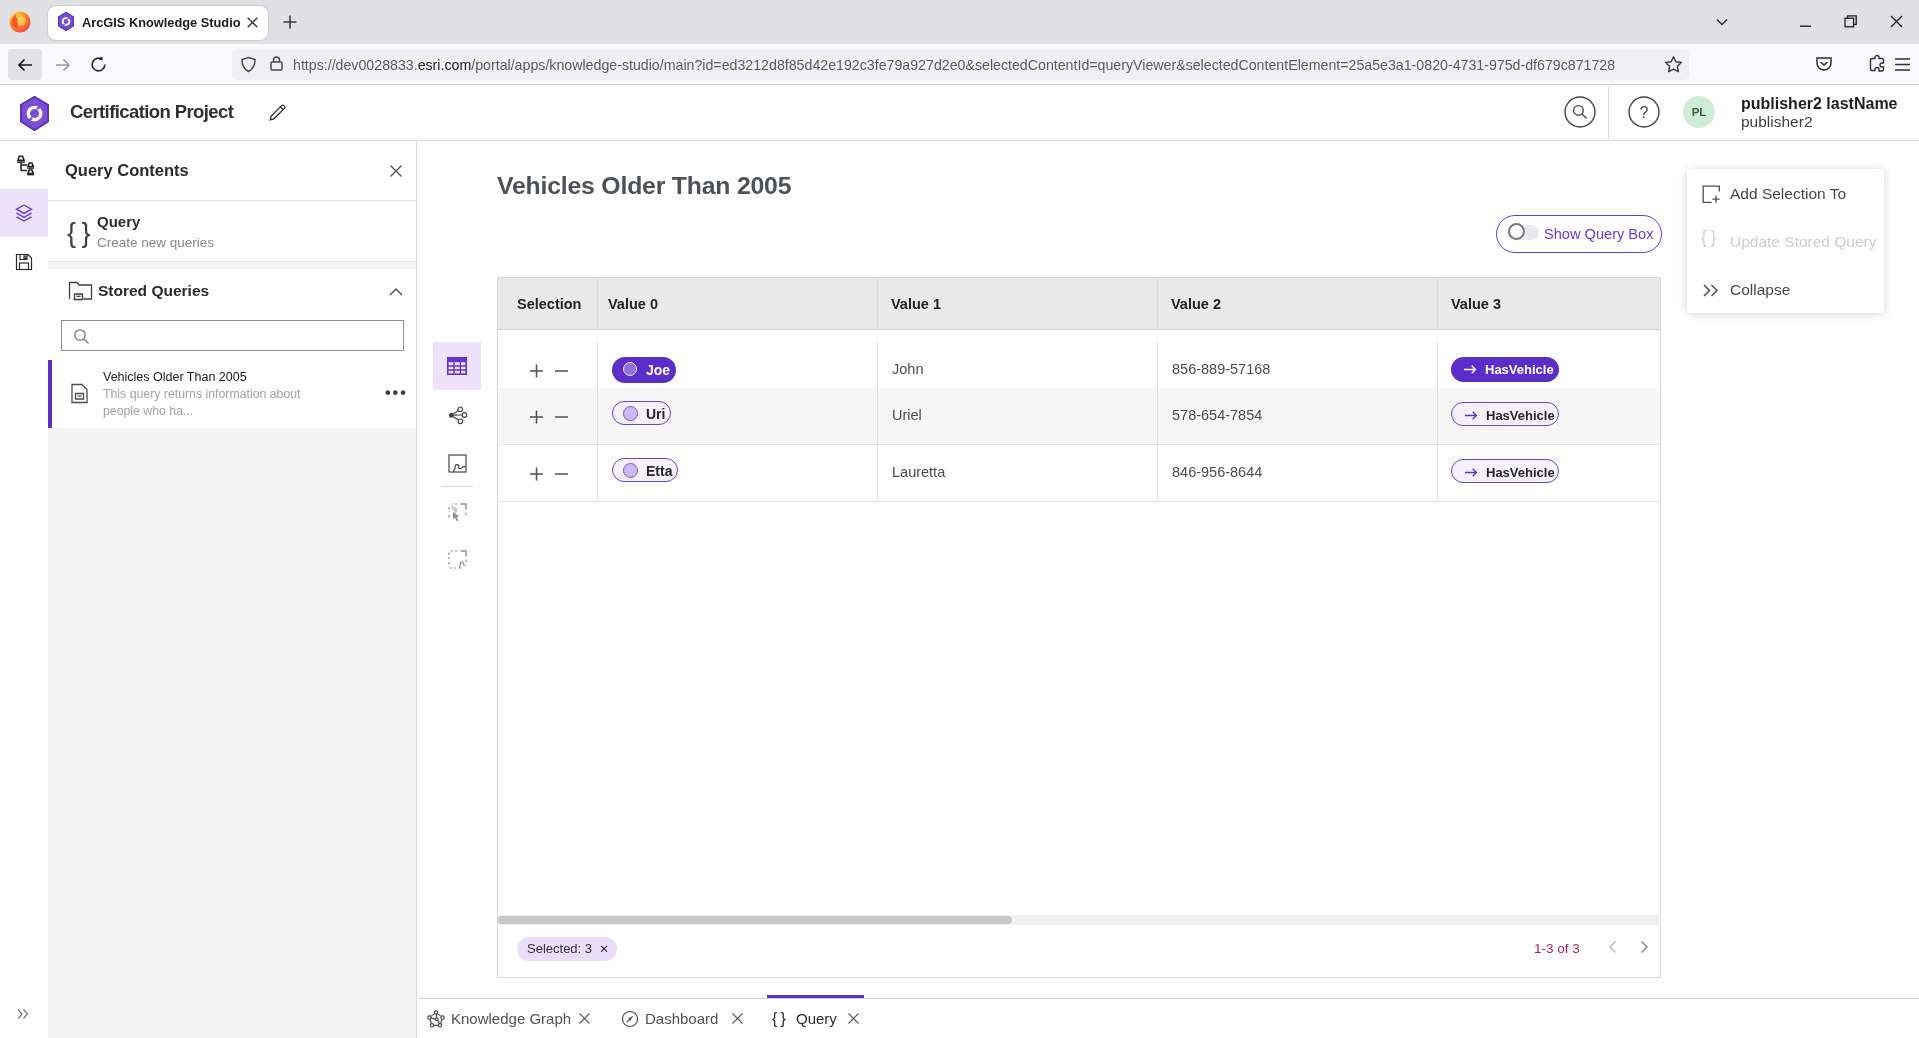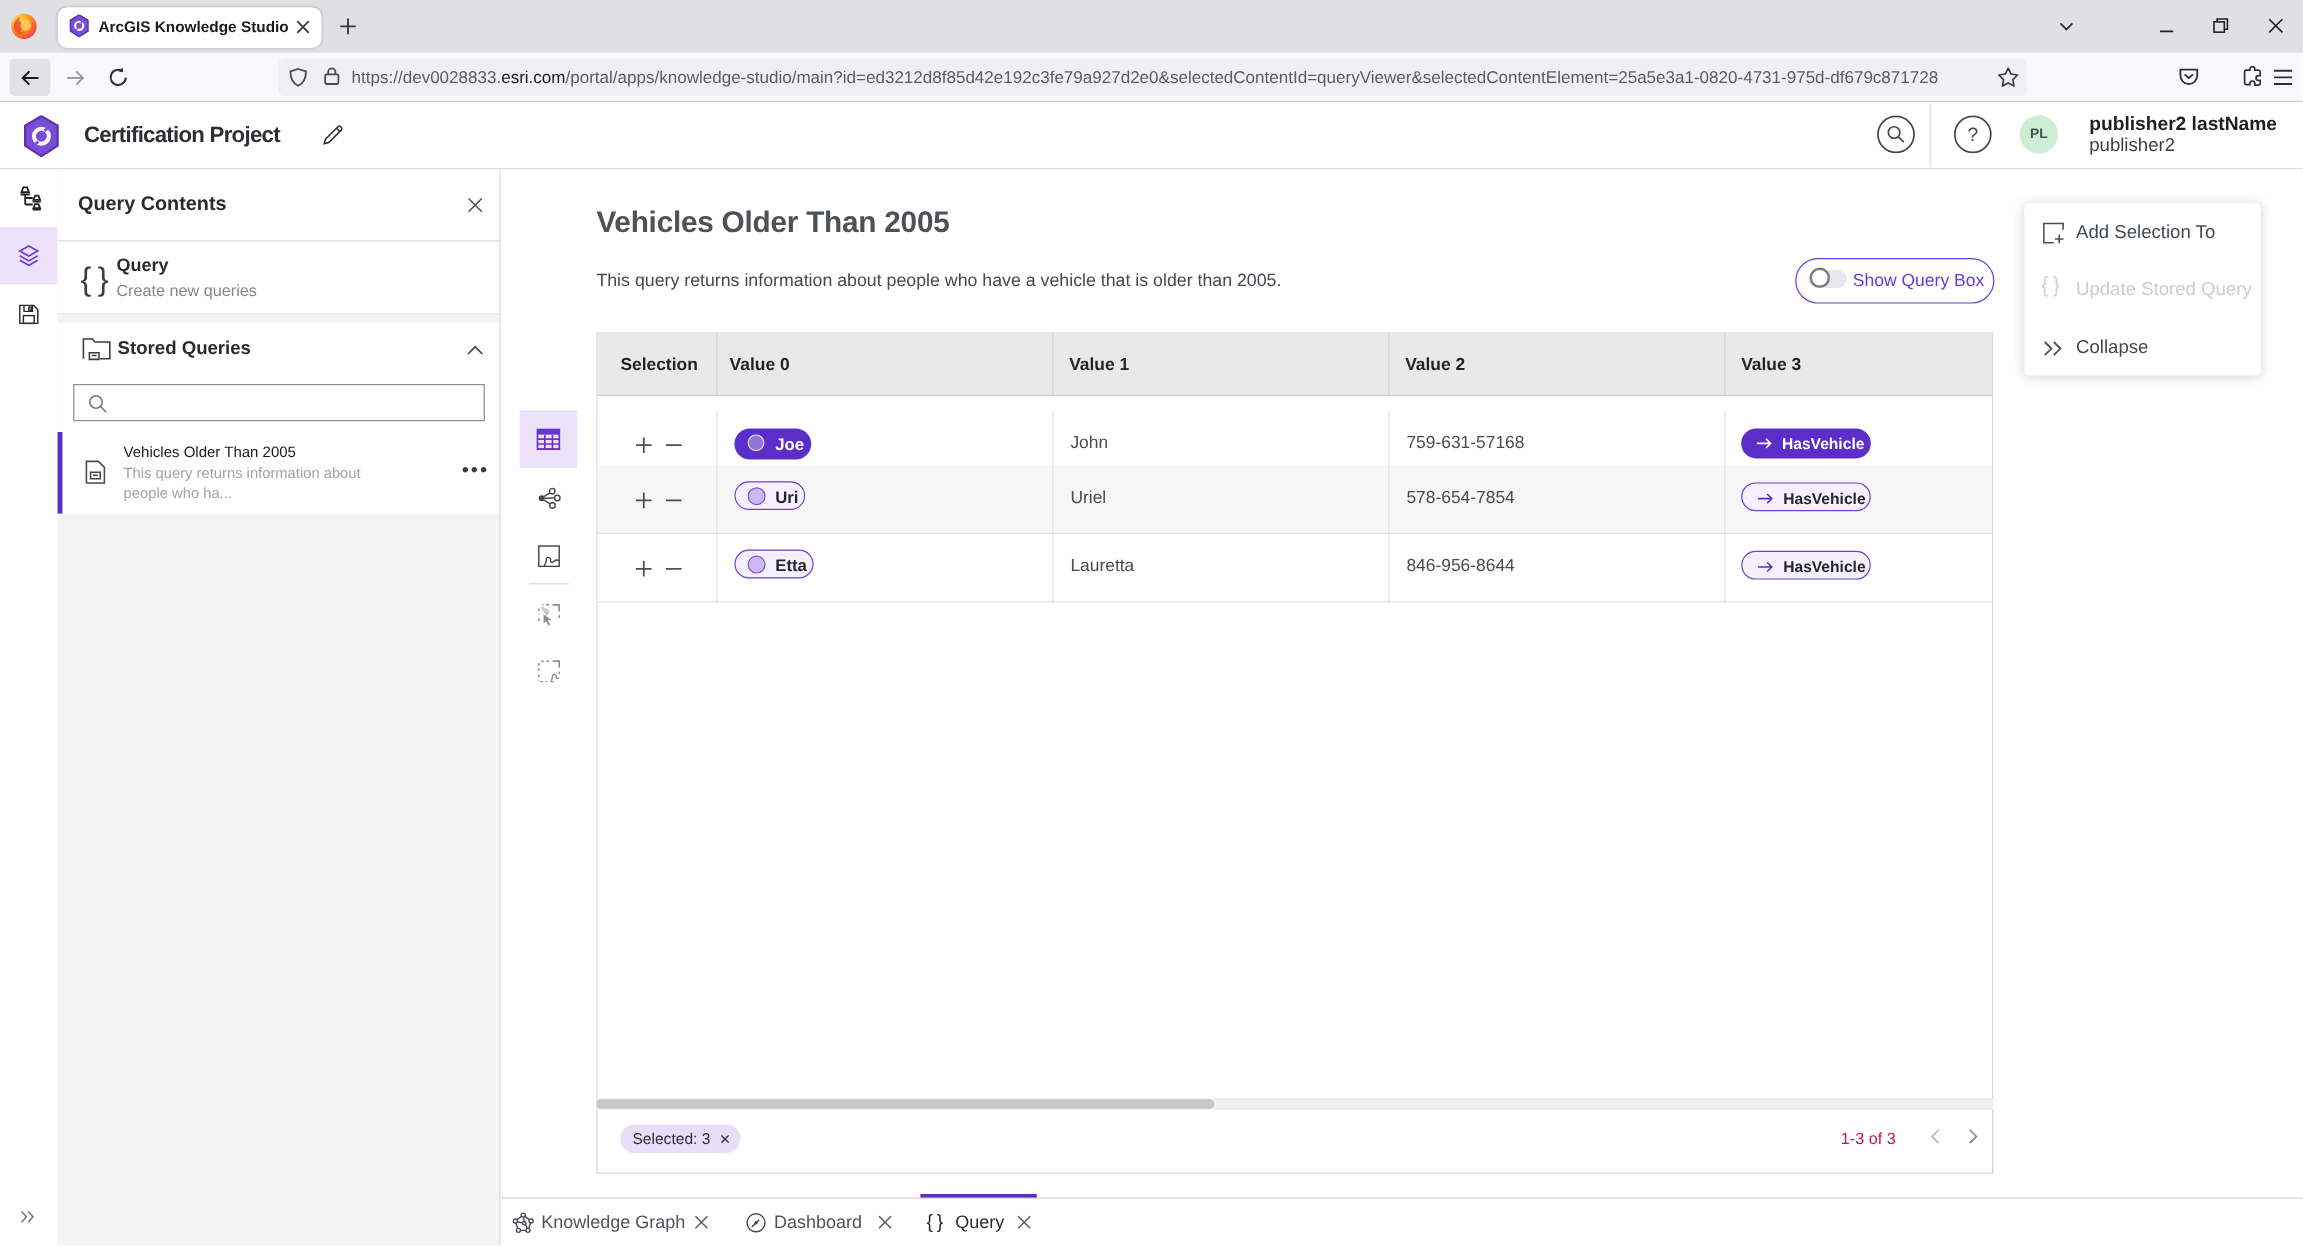--- a/index.html
+++ b/index.html
@@ -302,21 +302,20 @@
     <path d="M2 2 C5 4 8 3 9.5 6 C10.5 8.5 7 9 8 12 Z" fill="#c9c9cf" stroke="none"></path>
     <path d="M5 9 L11.5 13.5 L8.5 14 L10.5 17.5 L8.8 18.3 L7 14.8 L5 16.5 Z" fill="#8f8f95" stroke="none"></path>
   </svg>
   <svg class="abs" style="left:30px; top:409px;" width="19" height="19" viewBox="0 0 19 19" fill="none" stroke="#8f8f95" stroke-width="1.2">
     <path d="M12.5 1 H18 V6.5" stroke-width="1.4"></path>
     <path d="M9.5 1 H3 M1 2.5 V9 M1 12 V17 M2 18 H8 M11 18 H15" stroke-dasharray="2.4 2"></path>
     <path d="M18 9.5 V14" stroke-dasharray="2.4 2"></path>
     <path d="M11.5 17.8 C11.3 15.6 12.8 15.2 12.5 13.6 C12.3 12.4 13.3 11.7 14.4 12 C15.3 12.3 15.6 13.2 15.4 14 C15.2 15 16.2 15.5 17 15.2 L17.8 15"></path>
   </svg>
   <div class="abs" id="mtitle">Vehicles Older Than 2005</div>
-  <div class="abs" id="mdesc">This query returns information about people who have a vehicle that is older than 2005.</div>
   <div class="abs" id="toggle">
     <div id="toggletrack">
         <div id="toggleknob"></div>
       </div>
     <div id="toggletext">Show Query Box</div>
   </div>
 
   <div class="abs" id="gridwrap">
     <div id="ghead">
       <div class="gh" style="left:19px;">Selection</div>
@@ -336,21 +335,21 @@
         <div class="gc" style="left:939px;"></div>
       <svg class="pm" style="left:31px;" width="40" height="16" viewBox="0 0 40 16">
           <path d="M7.5 1.5 V14.5 M1 8 H14" stroke="#4f4f53" stroke-width="1.5" fill="none"></path>
           <path d="M26 8 H39" stroke="#4f4f53" stroke-width="1.5" fill="none"></path>
         </svg>
       <div class="pillsel" style="left:114px; top:15px; width:64px;">
           <div class="dot"></div>
           <div class="pt">Joe</div>
         </div>
       <div class="gtext" style="left:394px;">John</div>
-      <div class="gtext" style="left:674px;">759-631-57168</div>
+      <div class="gtext" style="left:674px;">856-889-57168</div>
       <div class="hvbsel" style="left:953px; top:15px;">
           <svg style="position:absolute; left:12px; top:7px;" width="14" height="11" viewBox="0 0 14 11">
             <path d="M1 5.5 H12.5 M8.7 1.7 L12.5 5.5 L8.7 9.3" stroke="#fff" stroke-width="1.3" fill="none"></path>
           </svg>
           <span class="bt">HasVehicle</span>
         </div>
     </div>
     <div class="grow" style="top:110px; background:#f6f6f6; border-bottom:1px solid #e2e2e2;">
       <div class="gc" style="left:99px;"></div>
         <div class="gc" style="left:379px;"></div>

